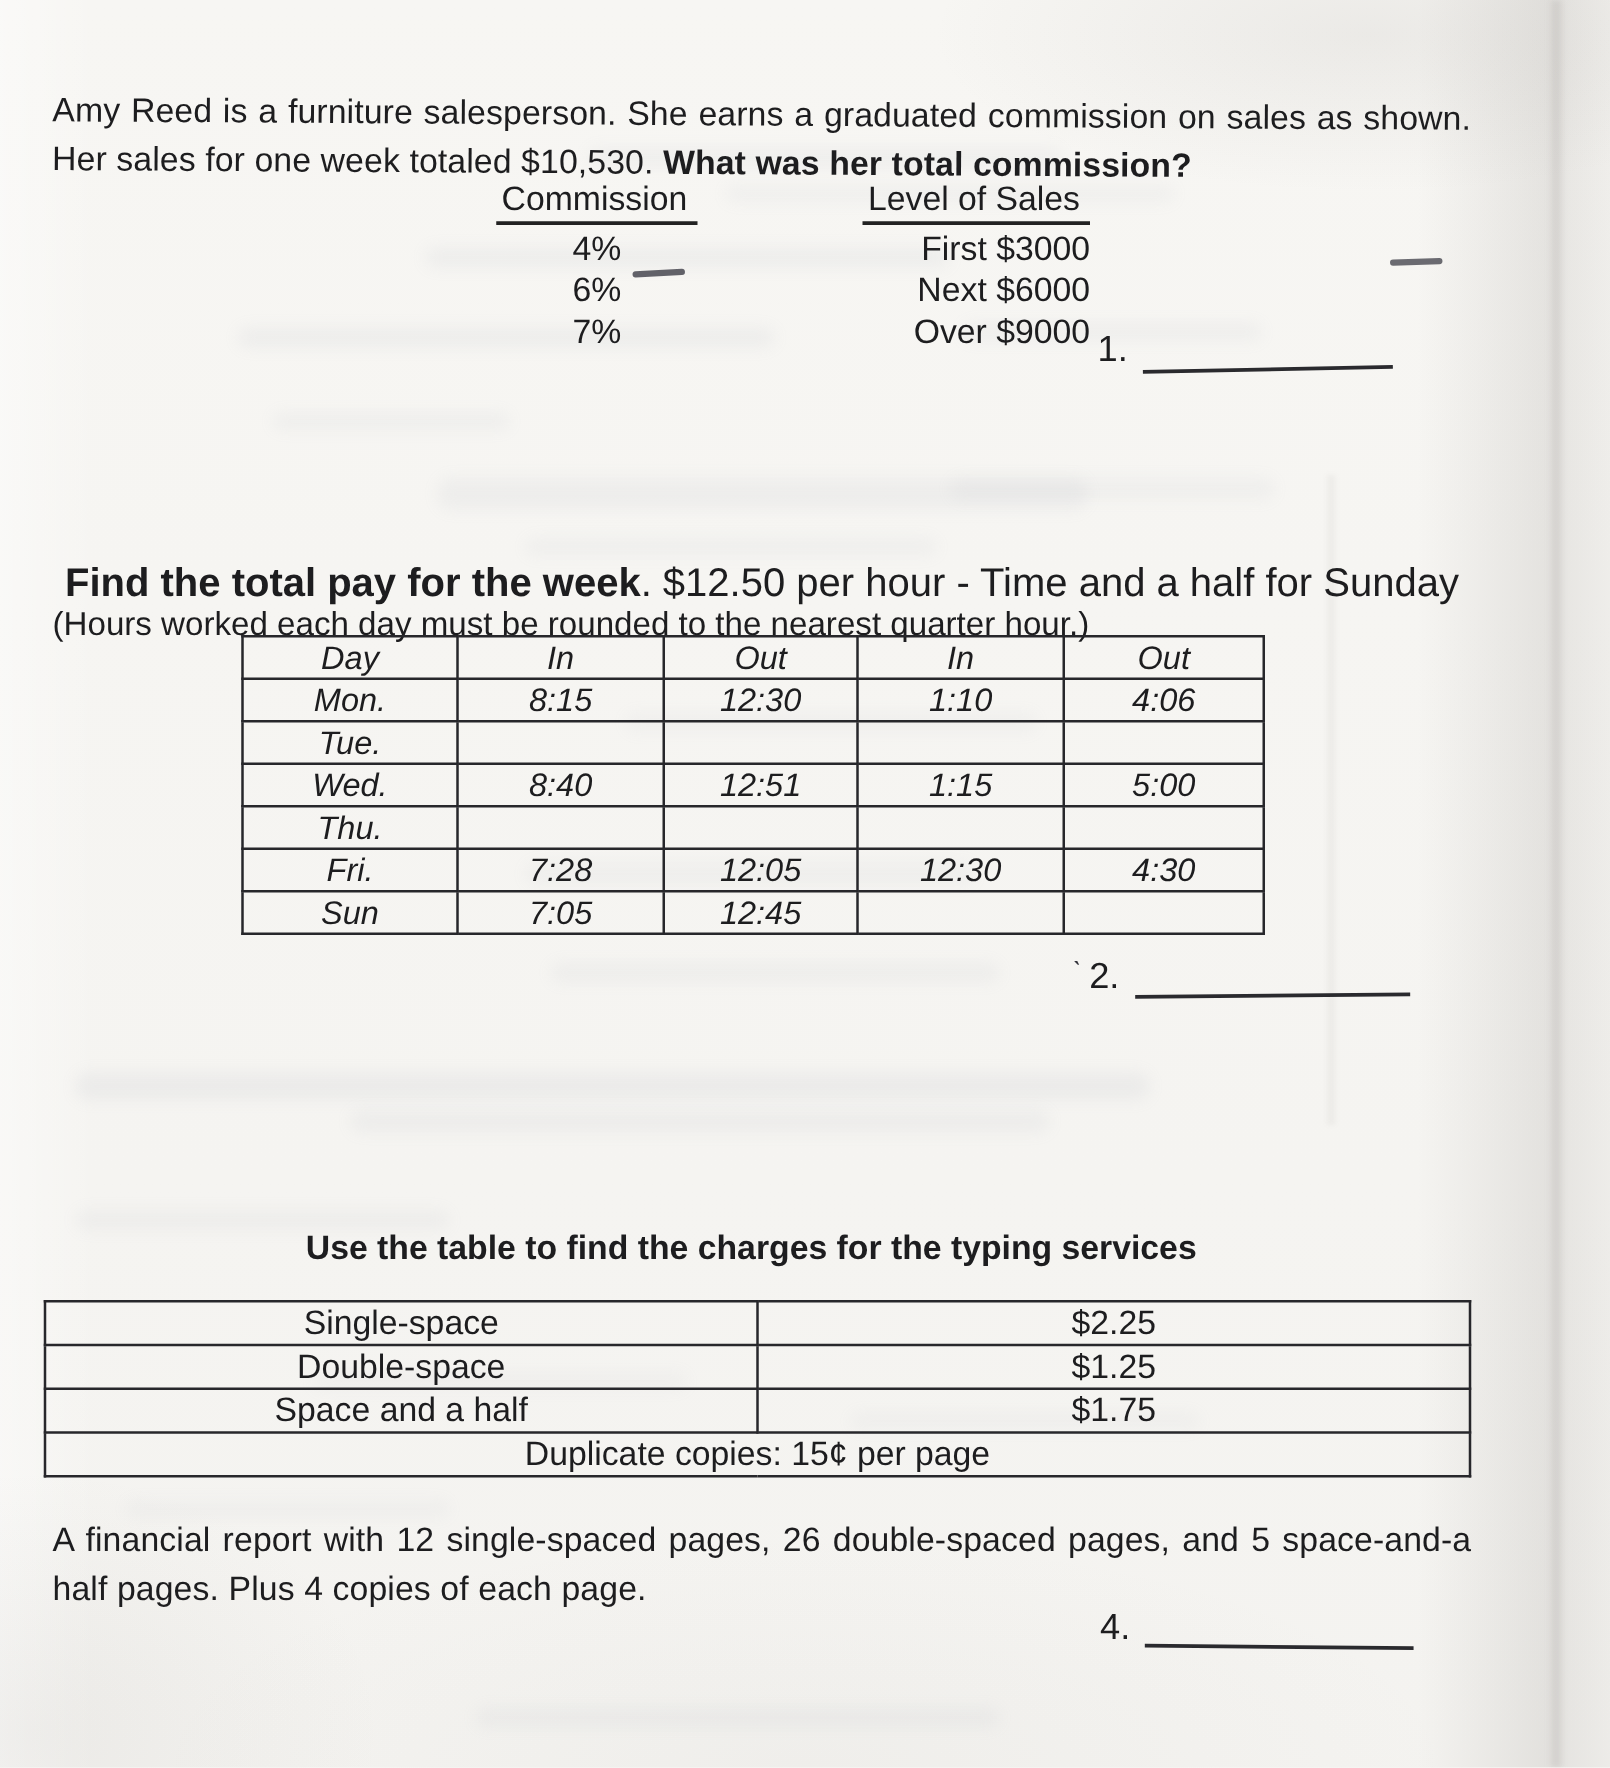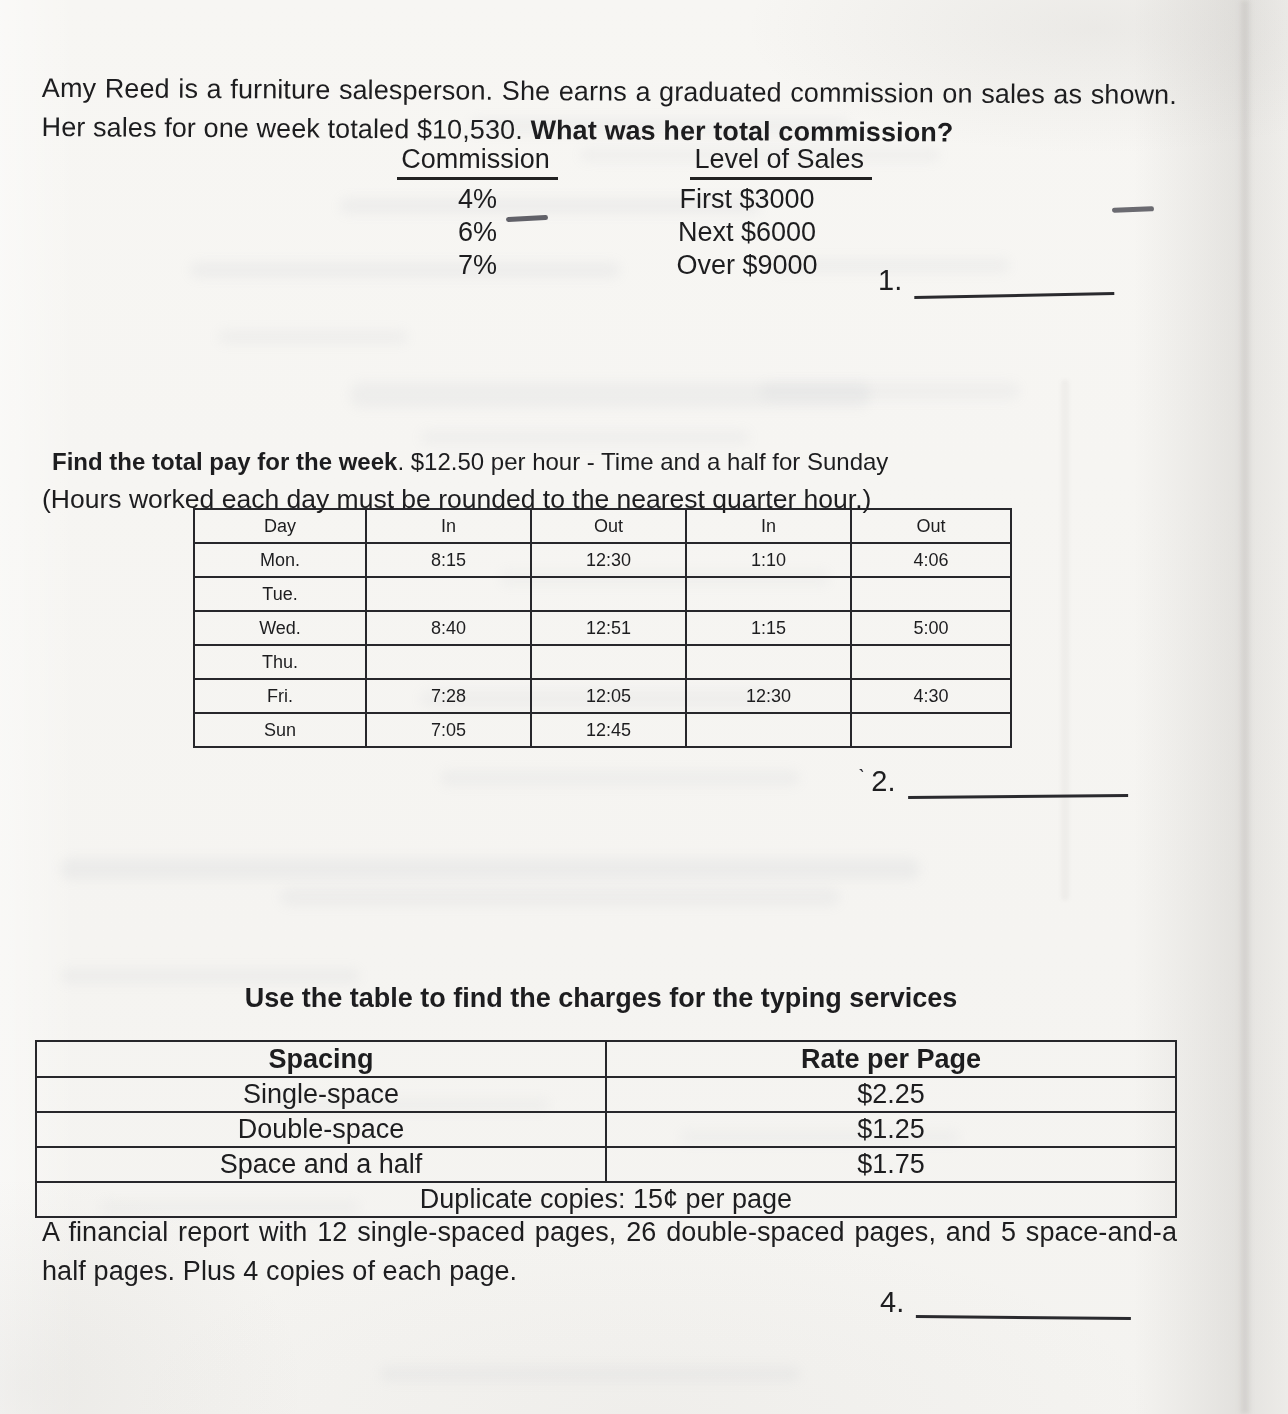--- a/index.html
+++ b/index.html
@@ -26,48 +26,48 @@
   .para{position:absolute;font-size:27px;line-height:39px;text-align:justify;letter-spacing:0.1px;}
   .para1{left:42px;top:42px;width:1135px;transform:rotate(0.35deg);transform-origin:left top;}
   .para4{left:42px;top:1186px;width:1135px;}
   .bold{font-weight:bold;}
 
   
   .commission{position:absolute;left:385px;top:143px;font-size:27px;}
   .c-row{display:flex;line-height:33px;}
   .c-col1{width:185px;text-align:center;}
   .c-spacer{width:52px;}
-  .c-col2{width:250px;text-align:center;}
+  .c-col2{width:250px;text-align:right;}
   .c-head .c-col1 .u, .c-head .c-col2 .u{
     display:inline-block;font-weight:normal;border-bottom:3px solid #222;padding:0 8px 1px 4px;
   }
   .c-head{margin-bottom:3px;}
   .c-head .c-col2{text-align:right;}
 
   
   .answer{position:absolute;display:flex;align-items:flex-end;gap:12px;font-size:29px;}
   .a-line{display:inline-block;border-bottom:3px solid #2a2a2e;}
   .answer-1{left:878px;top:262px;}
   .answer-1 .a-line{width:200px;height:32px;transform:rotate(-1.1deg);}
   .answer-2{left:858px;top:758px;}
   .answer-2 .a-line{width:220px;height:32px;transform:rotate(-0.5deg);}
   .answer-4{left:880px;top:1284px;}
   .answer-4 .a-line{width:215px;height:32px;transform:rotate(0.5deg);}
   .tick{font-size:22px;line-height:40px;margin-right:-6px;color:#33333b;}
 
   
-  .h2-line{position:absolute;left:52px;top:448px;font-size:24px;white-space:nowrap;}
+  .h2-line{position:absolute;left:52px;top:448px;font-size:32px;white-space:nowrap;}
   .h2-note{position:absolute;left:42px;top:484px;font-size:26.5px;white-space:nowrap;}
 
   
   table{border-collapse:collapse;}
   .time-table{position:absolute;left:193px;top:508px;table-layout:fixed;}
   .time-table th,.time-table td{
-    border:2px solid #27272b;height:32px;font-size:18px;font-weight:normal;
-    text-align:center;vertical-align:middle;padding:0;
+    border:2px solid #27272b;height:32px;font-size:26px;font-weight:normal;
+    text-align:center;vertical-align:middle;padding:0;font-style:italic;
   }
   .tt-c0{width:172px;} .tt-c1{width:165px;} .tt-c2{width:155px;} .tt-c3{width:165px;} .tt-c4{width:160px;}
 
   
   .h4-line{position:absolute;left:0;top:983px;width:1202px;text-align:center;font-size:27px;font-weight:bold;}
   .rate-table{position:absolute;left:35px;top:1040px;table-layout:fixed;}
   .rate-table th,.rate-table td{
     border:2px solid #27272b;height:33px;font-size:27px;
     text-align:center;vertical-align:middle;padding:0;
   }
@@ -206,24 +206,20 @@
   </div>
 
   <div class="h4-line">Use the table to find the charges for the typing services</div>
 
   <table class="rate-table">
     <colgroup>
         <col class="rt-c0">
         <col class="rt-c1">
       </colgroup>
     <tbody>
-        <tr>
-      <th>Spacing</th>
-      <th>Rate per Page</th>
-    </tr>
     <tr>
       <td>Single-space</td>
       <td>$2.25</td>
     </tr>
     <tr>
       <td>Double-space</td>
       <td>$1.25</td>
     </tr>
     <tr>
       <td>Space and a half</td>

